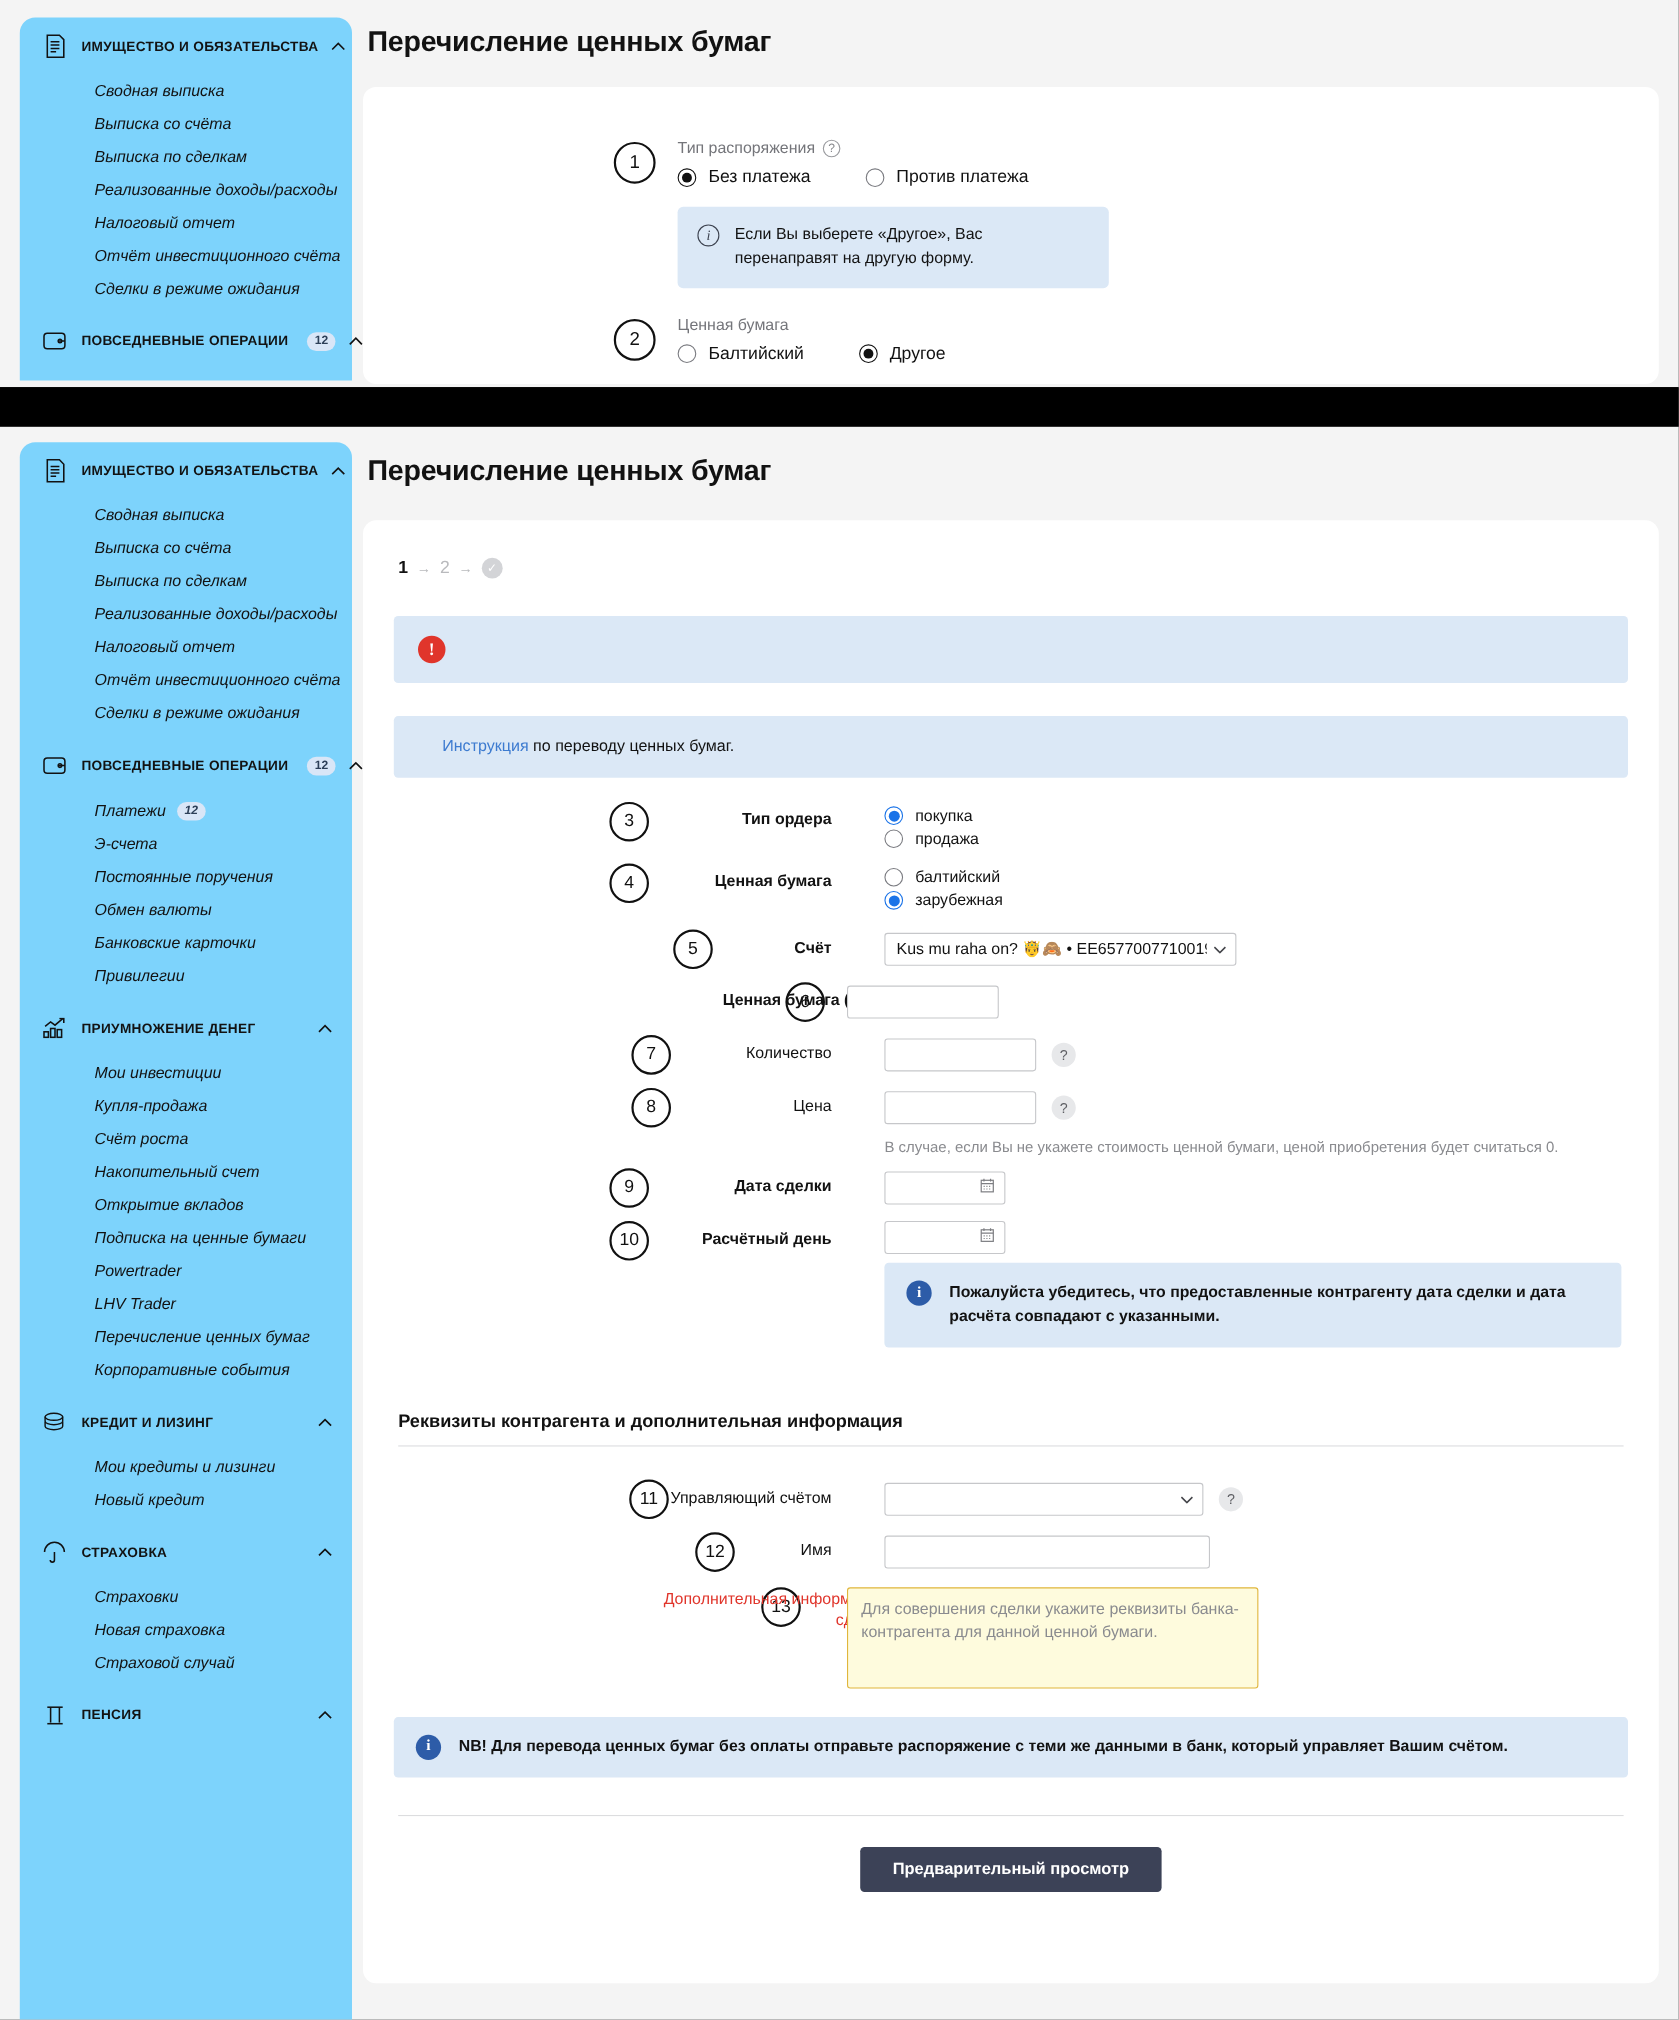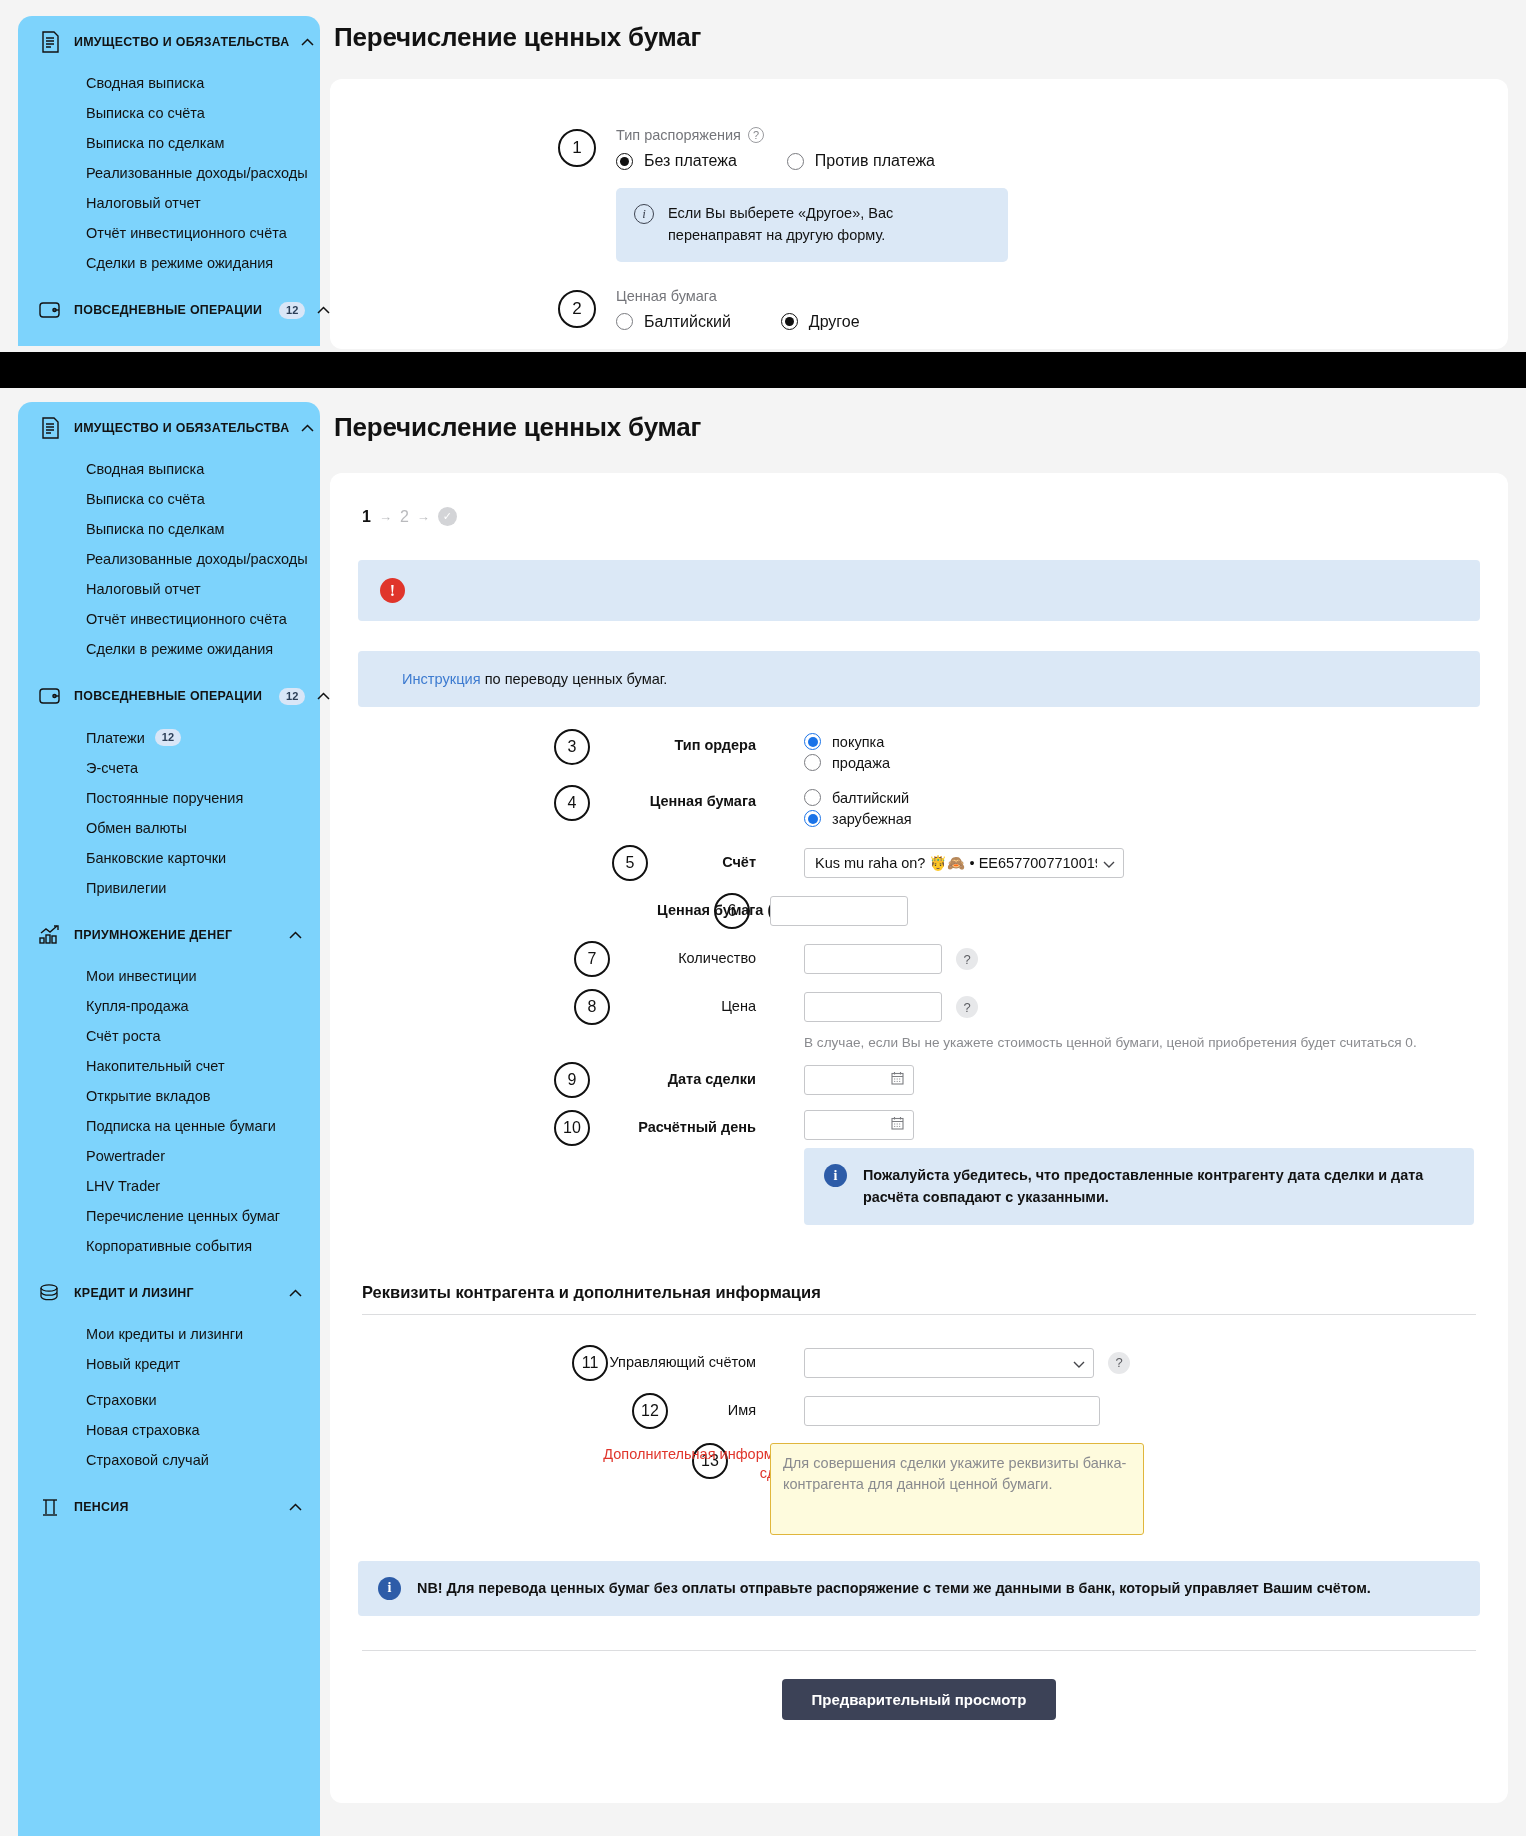--- a/index.html
+++ b/index.html
@@ -41,21 +41,21 @@
     background:#d9e6f7; color:#2c3f58; font-size:11px; font-weight:bold;
     border-radius:9px; padding:2px 7px; line-height:13px; margin-left:5px;
   }
   .sb-chev { margin-left:auto; color:#121212; display:flex; align-items:center; }
   .sb-item {
     display:flex; align-items:center; gap:7px;
     padding:7px 18px 7px 68px; font-size:14.5px; color:#121212;
     white-space:nowrap;
   }
   .sb-item .sb-badge { margin-left:3px; }
-  .sb-sub-wrap { padding-bottom:6px; }
+  .sb-sub-wrap { padding-bottom:6px;font-style:italic; }
 
   
   .main { position:absolute; left:330px; width:1178px; }
   .page-title { font-size:26px; font-weight:bold; letter-spacing:-.2px; color:#121212; }
   .card { background:#fff; border-radius:12px; }
 
   
   #main-top { top:22px; }
   #main-top .page-title { margin:0 0 26px 4px; }
   #card-top { position:relative; height:270px; padding:48px 0 0 0; overflow:hidden; }
@@ -461,20 +461,34 @@
     </div>
     <div class="sb-sub-wrap">
       <div class="sb-item">
           <span>Мои кредиты и лизинги</span>
         </div>
       <div class="sb-item">
           <span>Новый кредит</span>
         </div>
     </div>
 
+    <div class="sb-group-head">
+      <span class="sb-ico">
+        <svg width="22" height="20" viewBox="0 0 22 20" fill="none" stroke="#121212" stroke-width="1.4">
+          <path d="M1.5 10a9 9 0 0 1 18 0"></path>
+            <path d="M10.5 10v7.2a1.9 1.9 0 0 1-3.8 0"></path>
+        </svg>
+      </span>
+      <span class="sb-group-title">СТРАХОВКА</span>
+      <span class="sb-chev">
+        <svg width="13" height="8" viewBox="0 0 13 8" fill="none" stroke="#121212" stroke-width="1.5">
+            <path d="M1 7l5.5-5.5L12 7"></path>
+          </svg>
+      </span>
+    </div>
     <div class="sb-sub-wrap">
       <div class="sb-item">
           <span>Страховки</span>
         </div>
       <div class="sb-item">
           <span>Новая страховка</span>
         </div>
       <div class="sb-item">
           <span>Страховой случай</span>
         </div>

